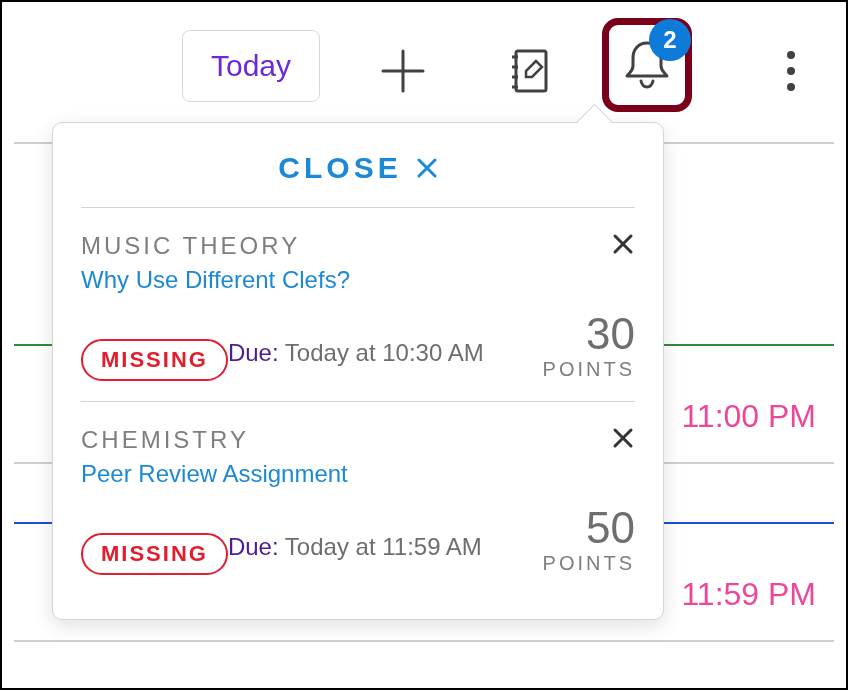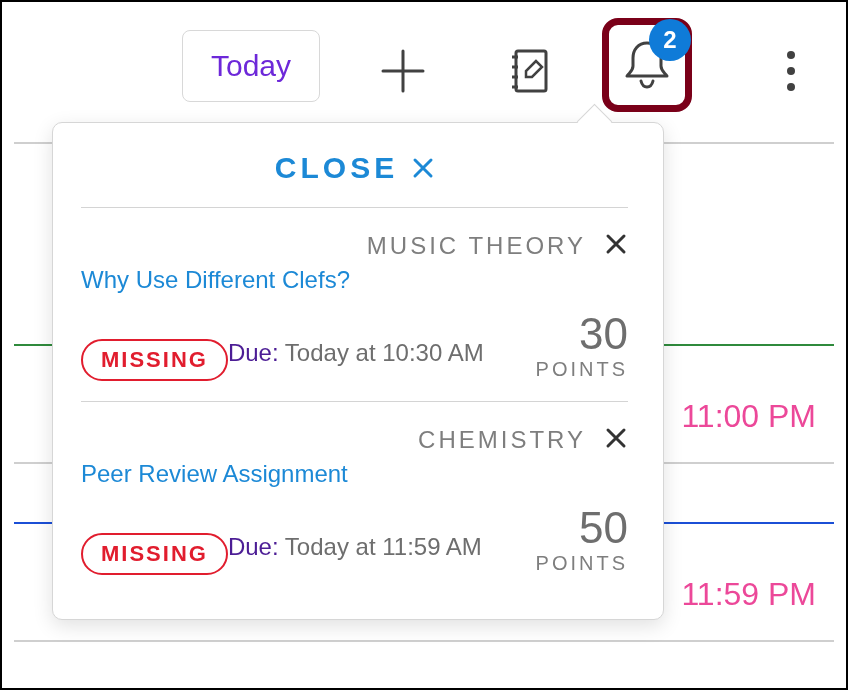--- a/index.html
+++ b/index.html
@@ -86,21 +86,21 @@
   
   .popover {
     position:absolute;
     left:50px;
     top:120px;
     width:612px;
     background:#fff;
     border:1px solid #d6d6d6;
     border-radius:10px;
     box-shadow:0 6px 20px rgba(0,0,0,0.12);
-    padding:28px 35px 24px 28px;
+    padding:28px 28px 24px 28px;
   }
   .popover::before {
     content:"";
     position:absolute;
     top:-14px;
     right:56px;
     width:24px; height:24px;
     background:#fff;
     border-left:1px solid #d6d6d6;
     border-top:1px solid #d6d6d6;
@@ -119,21 +119,21 @@
     font-weight:700;
     letter-spacing:4px;
   }
   .close-x svg { display:block; }
 
   .opp-item {
     padding:24px 0 20px 0;
   }
   .opp-item + .opp-item { border-top:1px solid #d4d4d4; }
   .opp-head {
-    display:flex; align-items:flex-start; justify-content:flex-end;gap:18px;
+    display:flex; align-items:flex-start; justify-content:space-between;gap:18px;
   }
   .course-label {
     color:#7e7e7e;
     font-size:24px;
     letter-spacing:3px;
     font-weight:500;
   }
   .dismiss-x { cursor:pointer; color:#333; }
   .item-title {
     color:#1c89d6;

